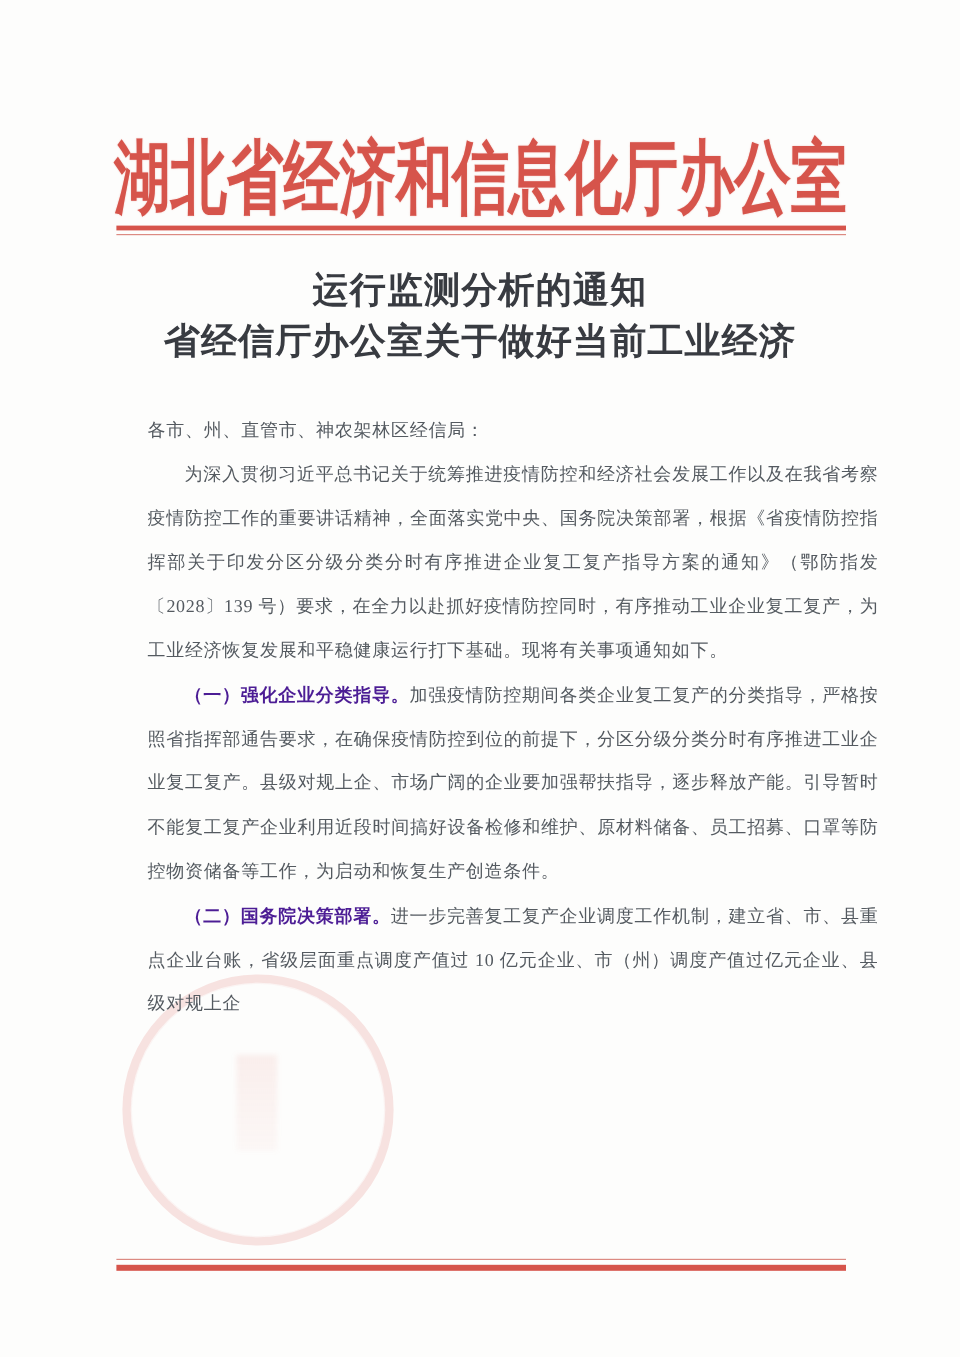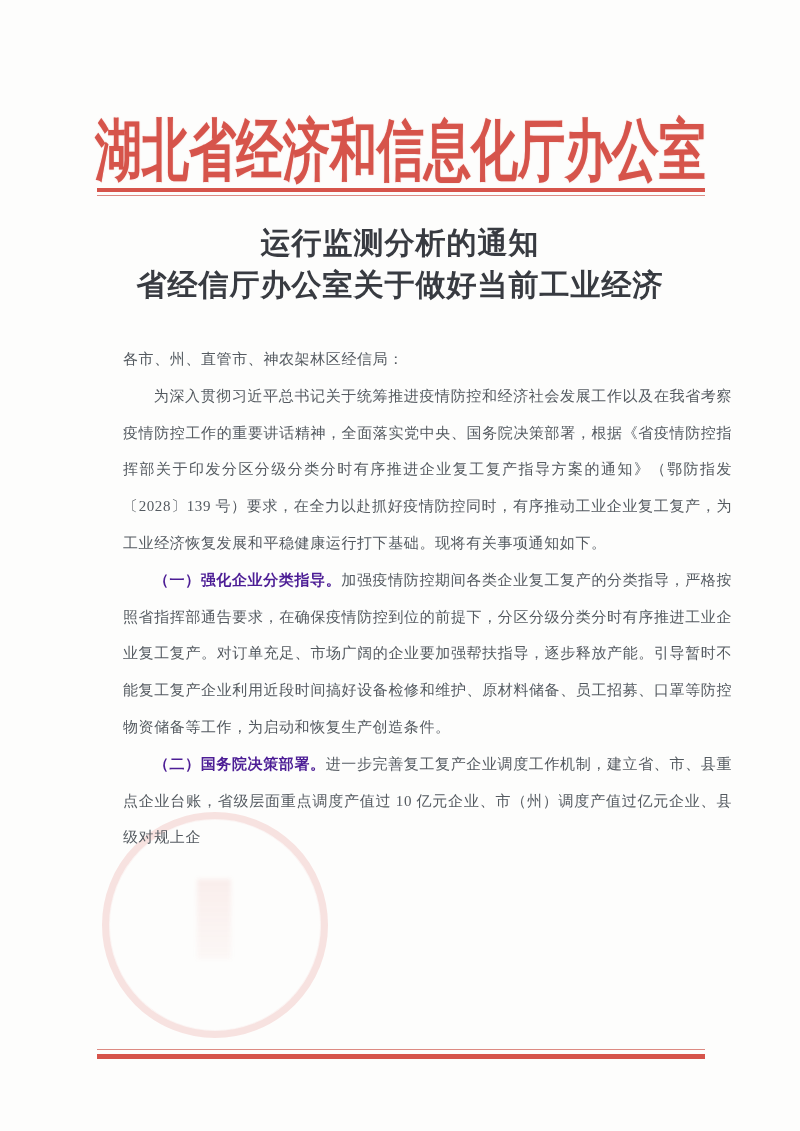--- a/index.html
+++ b/index.html
@@ -95,21 +95,21 @@
     <span class="title-line">省经信厅办公室关于做好当前工业经济</span>
   </h1>
 
   <div class="seal"></div>
 
   <div class="body-text">
     <p class="salutation">各市、州、直管市、神农架林区经信局：</p>
 
     <p class="para"><b class="lead"></b><span>为深入贯彻习近平总书记关于统筹推进疫情防控和经济社会发展工作以及在我省考察疫情防控工作的重要讲话精神，全面落实党中央、国务院决策部署，根据《省疫情防控指挥部关于印发分区分级分类分时有序推进企业复工复产指导方案的通知》（鄂防指发〔2028〕139 号）要求，在全力以赴抓好疫情防控同时，有序推动工业企业复工复产，为工业经济恢复发展和平稳健康运行打下基础。现将有关事项通知如下。</span></p>
 
-    <p class="para"><b class="lead">（一）强化企业分类指导。</b><span>加强疫情防控期间各类企业复工复产的分类指导，严格按照省指挥部通告要求，在确保疫情防控到位的前提下，分区分级分类分时有序推进工业企业复工复产。对订单充足、市场广阔的企业要加强帮扶指导，逐步释放产能。引导暂时不能复工复产企业利用近段时间搞好设备检修和维护、原材料储备、员工招募、口罩等防控物资储备等工作，为启动和恢复生产创造条件。</span></p>
+    <p class="para"><b class="lead">（一）强化企业分类指导。</b><span>加强疫情防控期间各类企业复工复产的分类指导，严格按照省指挥部通告要求，在确保疫情防控到位的前提下，分区分级分类分时有序推进工业企业复工复产。县级对规上企、市场广阔的企业要加强帮扶指导，逐步释放产能。引导暂时不能复工复产企业利用近段时间搞好设备检修和维护、原材料储备、员工招募、口罩等防控物资储备等工作，为启动和恢复生产创造条件。</span></p>
 
     <p class="para"><b class="lead">（二）国务院决策部署。</b><span>进一步完善复工复产企业调度工作机制，建立省、市、县重点企业台账，省级层面重点调度产值过 10 亿元企业、市（州）调度产值过亿元企业、县级对规上企</span></p>
   </div>
 
   <div class="rule rule-thin-bottom"></div>
   <div class="rule rule-thick-bottom"></div>
 
 </div>
 
 </body></html>

